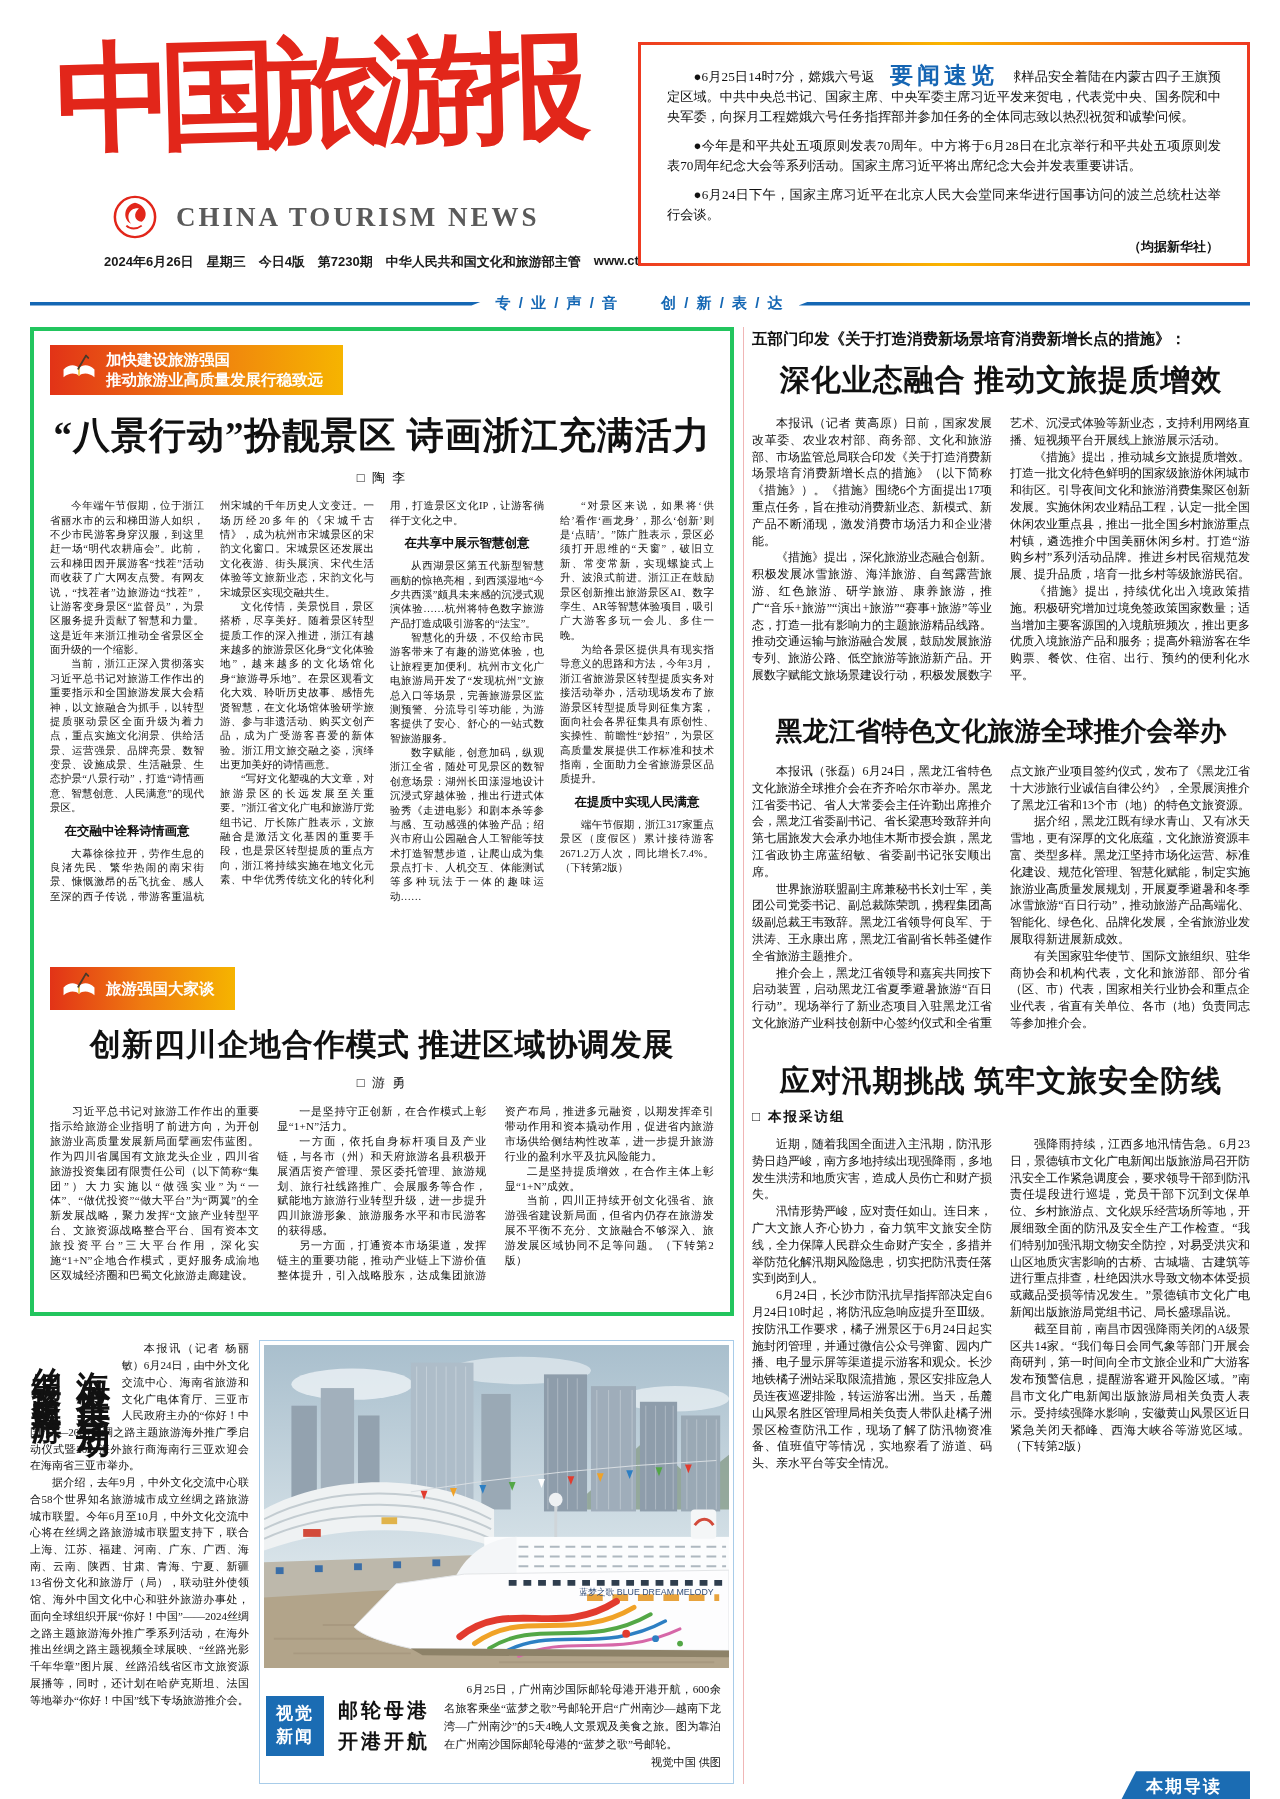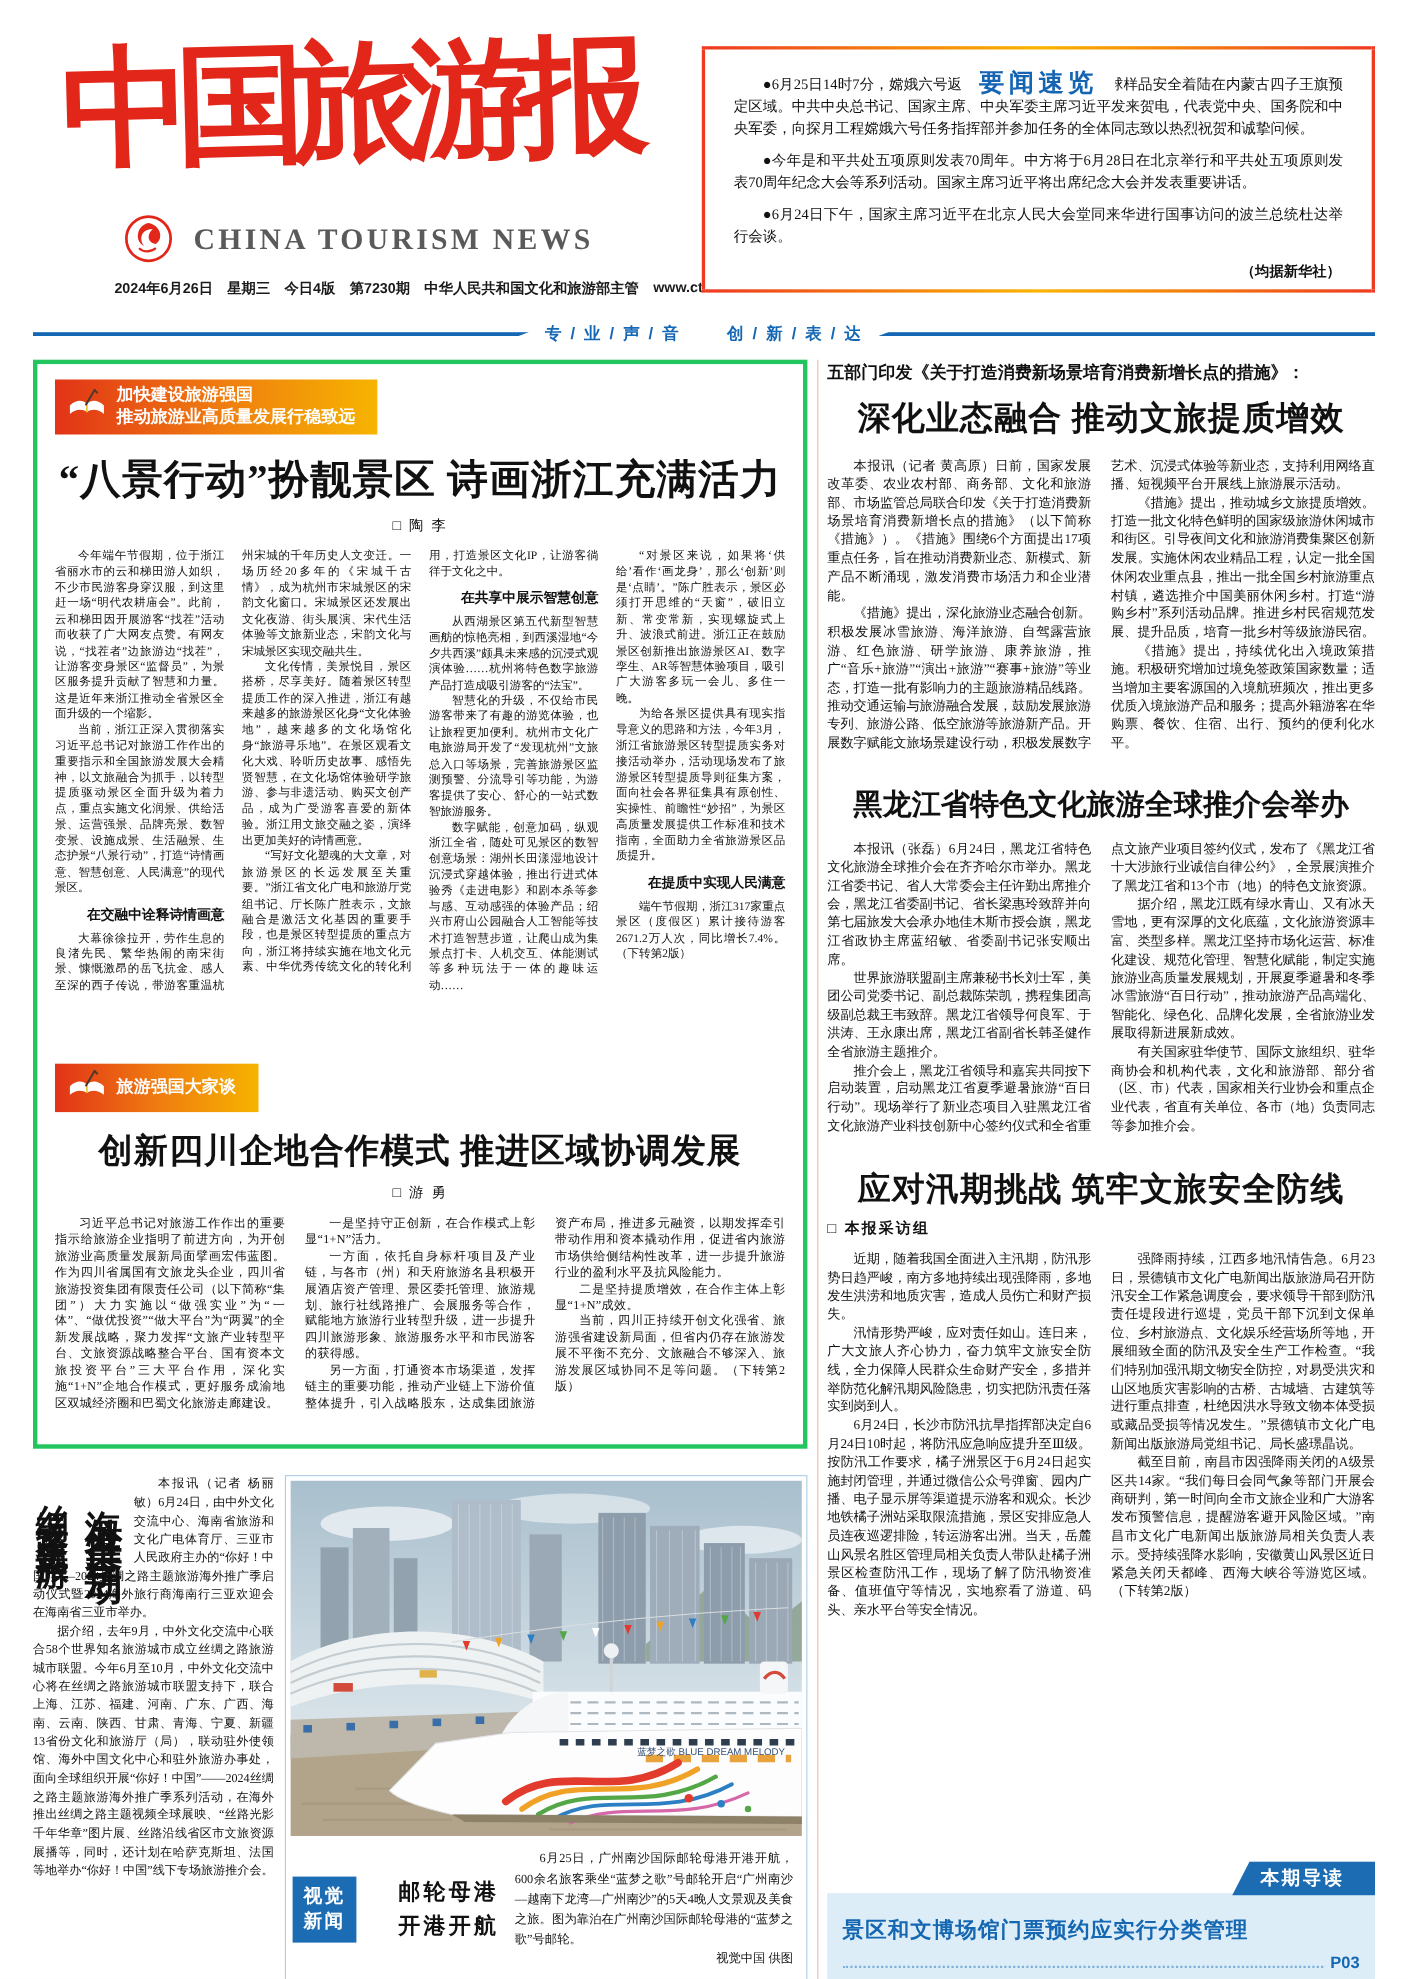--- a/index.html
+++ b/index.html
@@ -61,39 +61,39 @@
     font-weight:bold; font-size:15.5px; line-height:1.3;
   }
   .headline1 { font-size:37px; font-weight:bold; text-align:center; letter-spacing:1px; margin:16px 0 4px; white-space:nowrap; }
   .byline { text-align:center; font-size:13px; margin:8px 0 12px; letter-spacing:2px; }
   .cols4 { column-count:4; column-gap:16px; height:452px; overflow:hidden;
            font-size:10.5px; line-height:1.37; text-align:justify; }
   .cols3 { column-count:3; column-gap:18px; height:198px; overflow:hidden;
            font-size:11px; line-height:1.35; text-align:justify; letter-spacing:.3px; }
   .cols2 { column-count:2; column-gap:18px; overflow:hidden; font-size:12px; line-height:1.4; text-align:justify; }
   .body-flow p { margin:0; text-indent:2em; }
-  .body-flow .sub { font-weight:bold; text-align:right; font-size:12.5px; margin:7px 0; text-indent:0;
+  .body-flow .sub { font-weight:bold; text-align:center; font-size:12.5px; margin:7px 0; text-indent:0;
                     font-family:"Liberation Sans","DejaVu Sans",sans-serif; }
   .art2 { margin-top:16px; }
   .headline2 { font-size:31px; font-weight:bold; text-align:center; letter-spacing:1px; margin:14px 0 2px; white-space:nowrap; }
   
   .bottomleft { display:flex; gap:10px; margin-top:24px; }
   .silk { width:219px; font-size:11px; line-height:1.52; text-align:justify; }
   .silk-titles { float:left; display:flex; gap:10px; margin:2px 10px 8px 0; }
   .silk-v { writing-mode:vertical-rl; text-orientation:upright; font-weight:bold; line-height:1.12; }
   .silk-v.first { font-size:30px; letter-spacing:7px; }
   .silk-v.second { font-size:34px; letter-spacing:9px; margin-top:2px; }
   .silk p { margin:0; text-indent:2em; }
   .photobox { width:475px; border:1px solid #a8cce9; padding:4px 4px 0; }
   .photobox svg.photo { display:block; width:100%; height:auto; }
   .caption-row { display:flex; gap:14px; align-items:center; padding:12px 8px 12px 2px; }
   .vis-label { background:#1b6cb3; color:#fff; font-family:"Liberation Sans","DejaVu Sans",sans-serif;
     font-weight:bold; font-size:17px; letter-spacing:2px; padding:7px 10px; line-height:1.35;
     white-space:pre-line; text-align:center; }
-  .cap-title { font-weight:bold; font-size:20px; white-space:pre-line; letter-spacing:3px; line-height:1.55;margin-left:24px; }
+  .cap-title { font-weight:bold; font-size:20px; white-space:pre-line; letter-spacing:3px; line-height:1.55; }
   .cap-body { flex:1; font-size:11.2px; line-height:1.62; text-align:justify; }
   .cap-body p { text-indent:2em; margin:0; }
   .credit { text-align:right; font-size:11.2px; }
   
   .kicker { font-family:"Liberation Sans","DejaVu Sans",sans-serif; font-weight:bold; font-size:15.5px; margin:2px 0 10px; }
   .headline-r1 { font-size:30px; font-weight:bold; text-align:center; letter-spacing:1px; margin:4px 0 14px; white-space:nowrap; }
   .r1-body { height:272px; }
   .headline-r2 { font-size:26.5px; font-weight:bold; text-align:center; margin:26px 0 14px; white-space:nowrap; }
   .r2-body { height:274px; }
   .headline-r3 { font-size:30px; font-weight:bold; text-align:center; letter-spacing:1px; margin:24px 0 4px; white-space:nowrap; }
@@ -376,26 +376,19 @@
             <p>近期，随着我国全面进入主汛期，防汛形势日趋严峻，南方多地持续出现强降雨，多地发生洪涝和地质灾害，造成人员伤亡和财产损失。</p>
             <p>汛情形势严峻，应对责任如山。连日来，广大文旅人齐心协力，奋力筑牢文旅安全防线，全力保障人民群众生命财产安全，多措并举防范化解汛期风险隐患，切实把防汛责任落实到岗到人。</p>
             <p>6月24日，长沙市防汛抗旱指挥部决定自6月24日10时起，将防汛应急响应提升至Ⅲ级。按防汛工作要求，橘子洲景区于6月24日起实施封闭管理，并通过微信公众号弹窗、园内广播、电子显示屏等渠道提示游客和观众。长沙地铁橘子洲站采取限流措施，景区安排应急人员连夜巡逻排险，转运游客出洲。当天，岳麓山风景名胜区管理局相关负责人带队赴橘子洲景区检查防汛工作，现场了解了防汛物资准备、值班值守等情况，实地察看了游道、码头、亲水平台等安全情况。</p>
             <p>强降雨持续，江西多地汛情告急。6月23日，景德镇市文化广电新闻出版旅游局召开防汛安全工作紧急调度会，要求领导干部到防汛责任堤段进行巡堤，党员干部下沉到文保单位、乡村旅游点、文化娱乐经营场所等地，开展细致全面的防汛及安全生产工作检查。“我们特别加强汛期文物安全防控，对易受洪灾和山区地质灾害影响的古桥、古城墙、古建筑等进行重点排查，杜绝因洪水导致文物本体受损或藏品受损等情况发生。”景德镇市文化广电新闻出版旅游局党组书记、局长盛璟晶说。</p>
             <p>截至目前，南昌市因强降雨关闭的A级景区共14家。“我们每日会同气象等部门开展会商研判，第一时间向全市文旅企业和广大游客发布预警信息，提醒游客避开风险区域。”南昌市文化广电新闻出版旅游局相关负责人表示。受持续强降水影响，安徽黄山风景区近日紧急关闭天都峰、西海大峡谷等游览区域。（下转第2版）</p>
           </div>
       </div>
 
       <div class="guide">
         <div class="guide-badge">本期导读</div>
-        <div class="guide-inner">
-          <div class="guide-title">景区和文博场馆门票预约应实行分类管理</div>
-          <div class="leader">
-            <span class="dots"></span>
-            <span class="pg">P03</span>
-          </div>
-        </div>
       </div>
     </div>
   </div>
 
   <div class="footer"></div>
 
 </div>
 
 </body></html>

